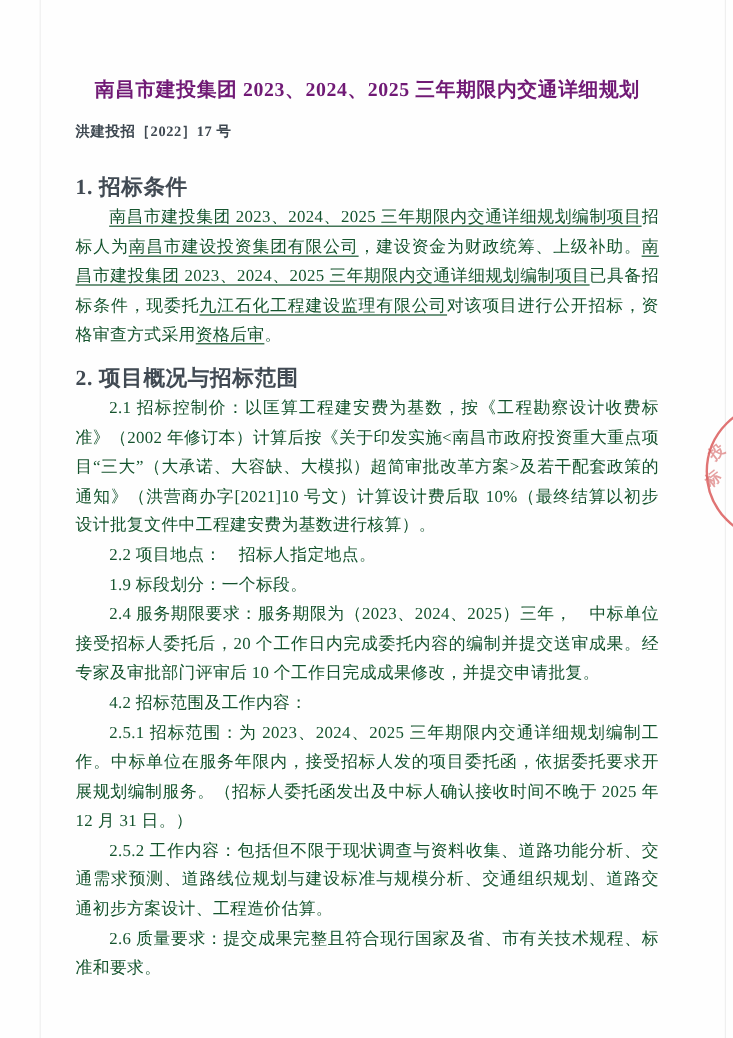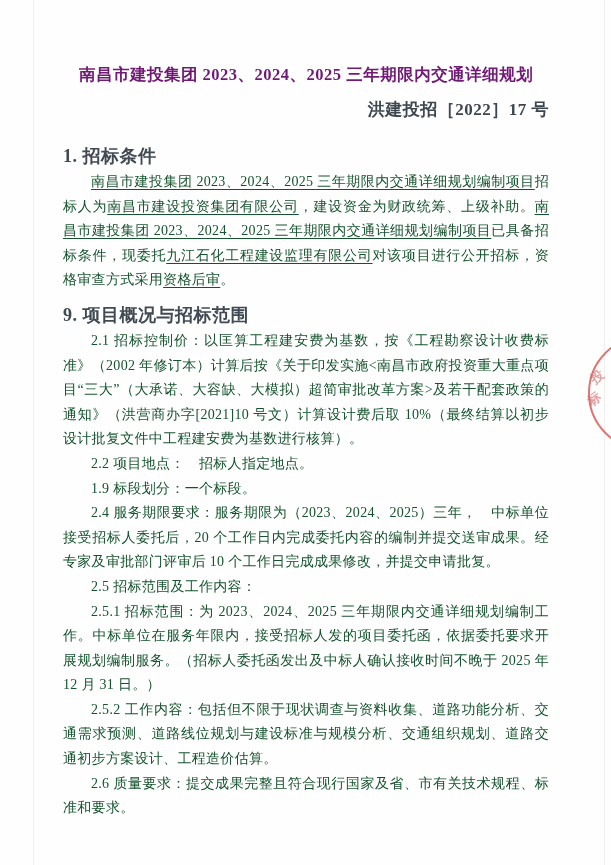--- a/index.html
+++ b/index.html
@@ -16,22 +16,22 @@
   .scan-edge.right{left:604px;}
   .content{
     position:absolute;left:63px;top:58px;width:486px;
   }
   .title{
     margin:0;text-align:center;font-weight:bold;
     font-size:16.5px;line-height:33px;color:#701a75;
     letter-spacing:0.5px;
   }
   .doc-number{
-    margin:2px 0 0 0;text-align:right;font-weight:bold;
-    font-size:17px;line-height:33px;color:#3d4750;letter-spacing:0.5px;
+    margin:2px 0 0 0;text-align:left;font-weight:bold;
+    font-size:12px;line-height:33px;color:#3d4750;letter-spacing:0.5px;
   }
   .sec-heading{
     margin:0;font-weight:bold;font-size:18px;line-height:26px;
     color:#414a53;letter-spacing:0.5px;
   }
   .sec-heading.h1{margin-top:17px;}
   .sec-heading.h2{margin-top:9px;}
   .para{
     margin:0;font-size:14px;line-height:24.6px;
     text-align:justify;text-indent:2em;letter-spacing:0.3px;
@@ -65,27 +65,27 @@
   <div class="content">
 
     <p class="title">南昌市建投集团 2023、2024、2025 三年期限内交通详细规划</p>
     <p class="doc-number">洪建投招［2022］17 号</p>
 
     <p class="sec-heading h1">1. 招标条件</p>
     <div class="para-group">
       <p class="para"><span class="u">南昌市建投集团 2023、2024、2025 三年期限内交通详细规划编制项目</span><span>招标人为</span><span class="u">南昌市建设投资集团有限公司</span><span>，建设资金为财政统筹、上级补助。</span><span class="u">南昌市建投集团 2023、2024、2025 三年期限内交通详细规划编制项目</span><span>已具备招标条件，现委托</span><span class="u">九江石化工程建设监理有限公司</span><span>对该项目进行公开招标，资格审查方式采用</span><span class="u">资格后审</span><span>。</span></p>
     </div>
 
-    <p class="sec-heading h2">9. 项目概况与招标范围</p>
+    <p class="sec-heading h2">2. 项目概况与招标范围</p>
     <div class="para-group">
       <p class="para">2.1 招标控制价：以匡算工程建安费为基数，按《工程勘察设计收费标准》（2002 年修订本）计算后按《关于印发实施&lt;南昌市政府投资重大重点项目“三大”（大承诺、大容缺、大模拟）超简审批改革方案&gt;及若干配套政策的通知》（洪营商办字[2021]10 号文）计算设计费后取 10%（最终结算以初步设计批复文件中工程建安费为基数进行核算）。</p>
       <p class="para">2.2 项目地点：　招标人指定地点。</p>
       <p class="para">1.9 标段划分：一个标段。</p>
       <p class="para">2.4 服务期限要求：服务期限为（2023、2024、2025）三年，　中标单位接受招标人委托后，20 个工作日内完成委托内容的编制并提交送审成果。经专家及审批部门评审后 10 个工作日完成成果修改，并提交申请批复。</p>
-      <p class="para">2.5 招标范围及工作内容：</p>
+      <p class="para">4.2 招标范围及工作内容：</p>
       <p class="para">2.5.1 招标范围：为 2023、2024、2025 三年期限内交通详细规划编制工作。中标单位在服务年限内，接受招标人发的项目委托函，依据委托要求开展规划编制服务。（招标人委托函发出及中标人确认接收时间不晚于 2025 年 12 月 31 日。）</p>
       <p class="para">2.5.2 工作内容：包括但不限于现状调查与资料收集、道路功能分析、交通需求预测、道路线位规划与建设标准与规模分析、交通组织规划、道路交通初步方案设计、工程造价估算。</p>
       <p class="para">2.6 质量要求：提交成果完整且符合现行国家及省、市有关技术规程、标准和要求。</p>
     </div>
 
   </div>
 
   <div class="seal" style="border-color: rgb(224, 116, 116);"></div>
   <span class="seal-glyph g1">投</span>
   <span class="seal-glyph g2">标</span>

